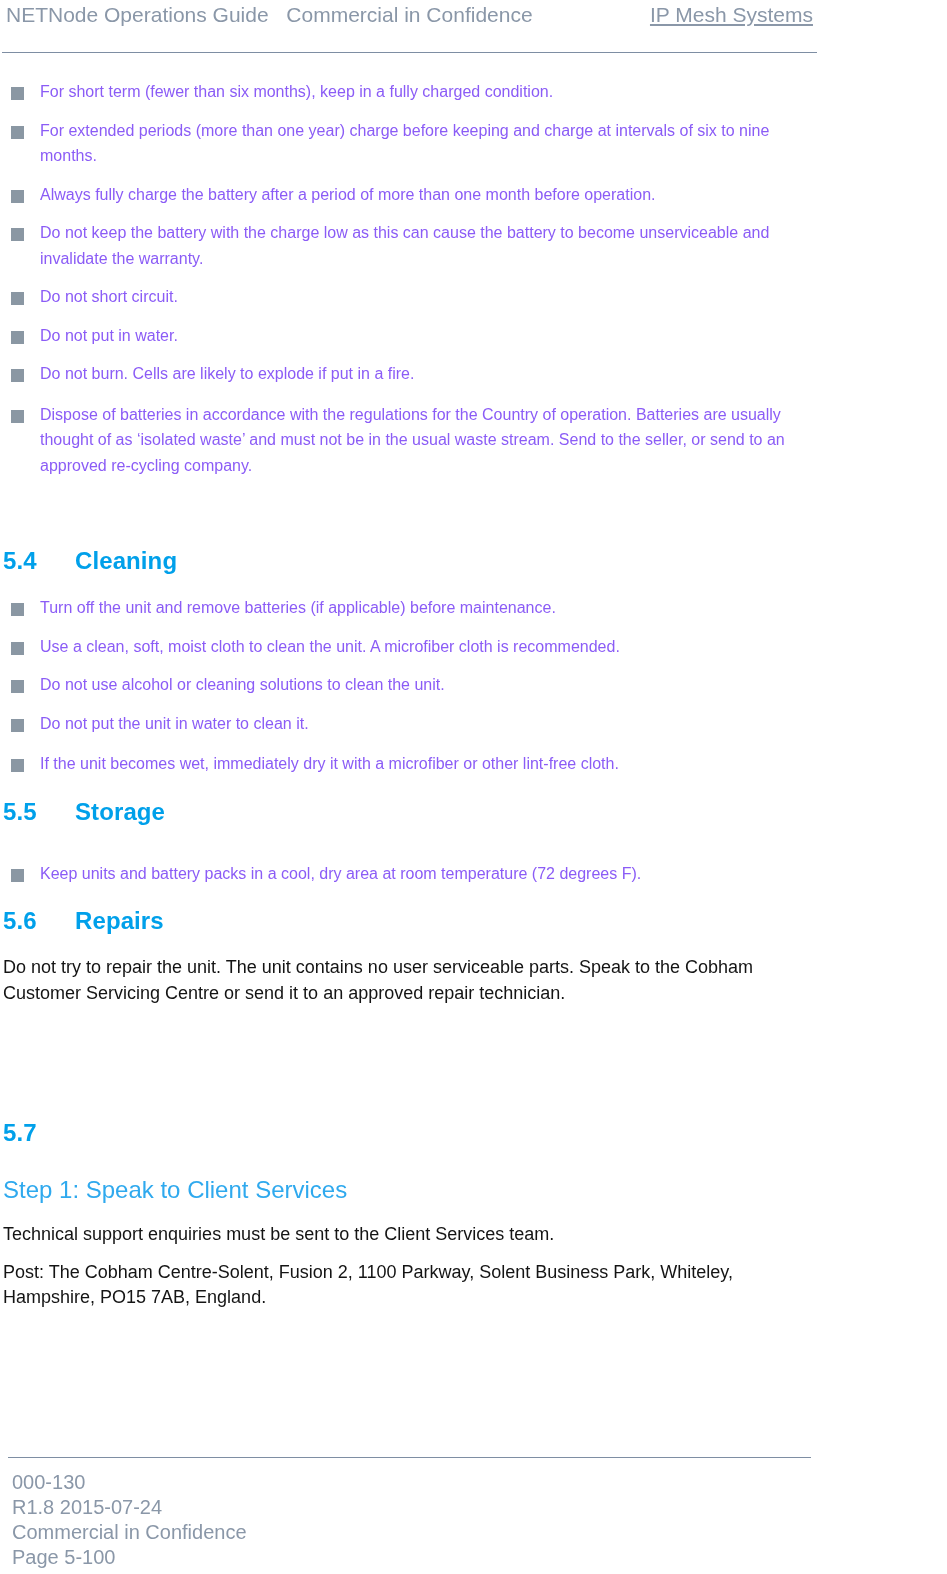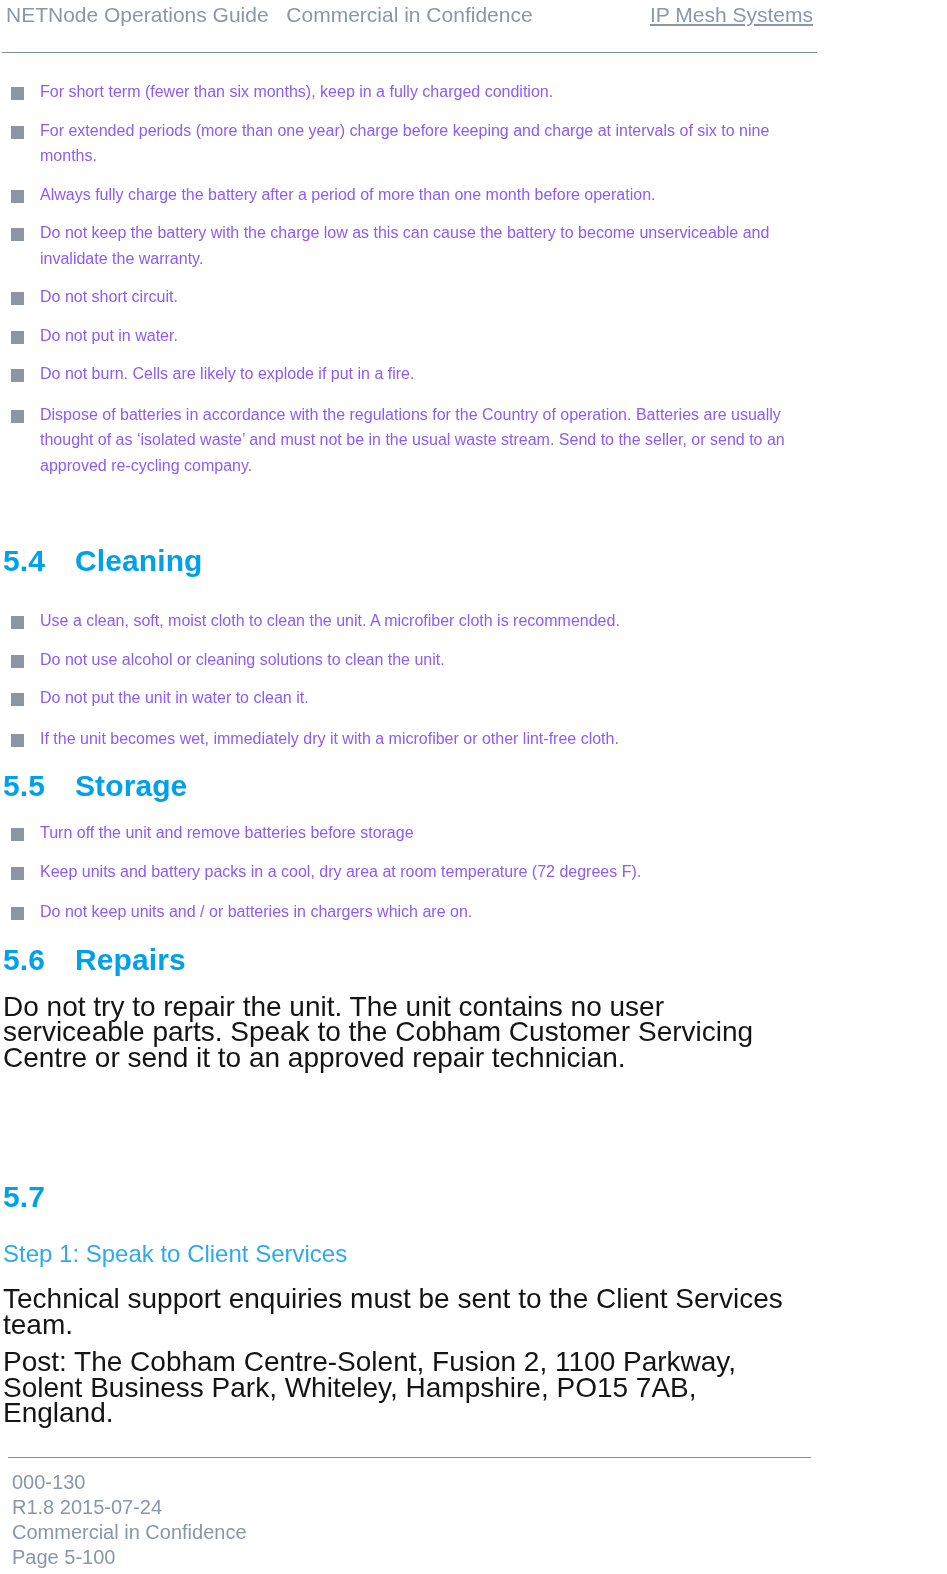--- a/index.html
+++ b/index.html
@@ -77,21 +77,21 @@
     left: 8px;
     top: 8px;
     width: 13px;
     height: 13px;
     background: #8a97a3;
     display: block;
   }
 
   h2.section {
     margin: 0;
-    font-size: 30px;
+    font-size: 24px;
     line-height: 33px;
     font-weight: bold;
     color: #00A0EA;
     letter-spacing: 0.1px;
     display: flex;
   }
   h2.section .num {
     display: inline-block;
     width: 72px;
     flex: 0 0 72px;
@@ -101,21 +101,21 @@
   h3.substep {
     margin: 0;
     font-size: 24px;
     line-height: 29px;
     font-weight: 400;
     color: #2FA9EE;
   }
 
   p.body {
     margin: 0;
-    font-size: 28px;
+    font-size: 18px;
     line-height: 25.5px;
     color: #141414;
   }
 
   .gap-s  { height: 12px; }
   .gap-m  { height: 18px; }
   .gap-l  { height: 26px; }
   .gap-xxl{ height: 66px; }
 
   
@@ -203,20 +203,21 @@
     <div class="gap-xxl"></div>
 
     <h2 class="section">
       <span class="num">5.4</span>
       <span class="ttl">Cleaning</span>
     </h2>
     <div class="gap-m"></div>
     <ul class="bullets">
       <li>
         <span class="sq"></span>
+        <span>Turn off the unit and remove batteries (if applicable) before maintenance.</span>
       </li>
       <li>
         <span class="sq"></span>
         <span>Use a clean, soft, moist cloth to clean the unit. A microfiber cloth is recommended.</span>
       </li>
       <li>
         <span class="sq"></span>
         <span>Do not use alcohol or cleaning solutions to clean the unit.</span>
       </li>
       <li>
@@ -232,29 +233,21 @@
     <div class="gap-m"></div>
 
     <h2 class="section">
       <span class="num">5.5</span>
       <span class="ttl">Storage</span>
     </h2>
     <div class="gap-m"></div>
     <ul class="bullets">
       <li>
         <span class="sq"></span>
-        <span>Turn off the unit and remove batteries before storage</span>
-      </li>
-      <li>
-        <span class="sq"></span>
         <span>Keep units and battery packs in a cool, dry area at room temperature (72 degrees F).</span>
-      </li>
-      <li>
-        <span class="sq"></span>
-        <span>Do not keep units and / or batteries in chargers which are on.</span>
       </li>
     </ul>
 
     <div class="gap-m"></div>
 
     <h2 class="section">
       <span class="num">5.6</span>
       <span class="ttl">Repairs</span>
     </h2>
     <div class="gap-m"></div>

